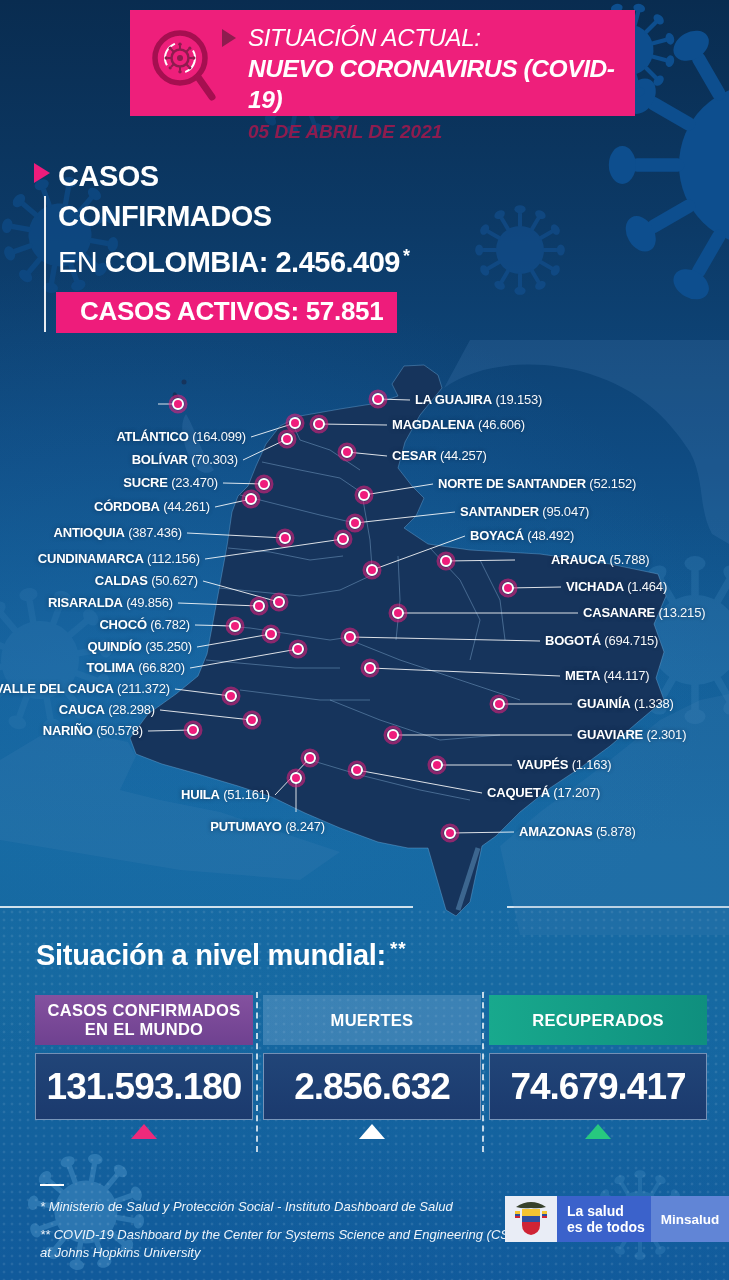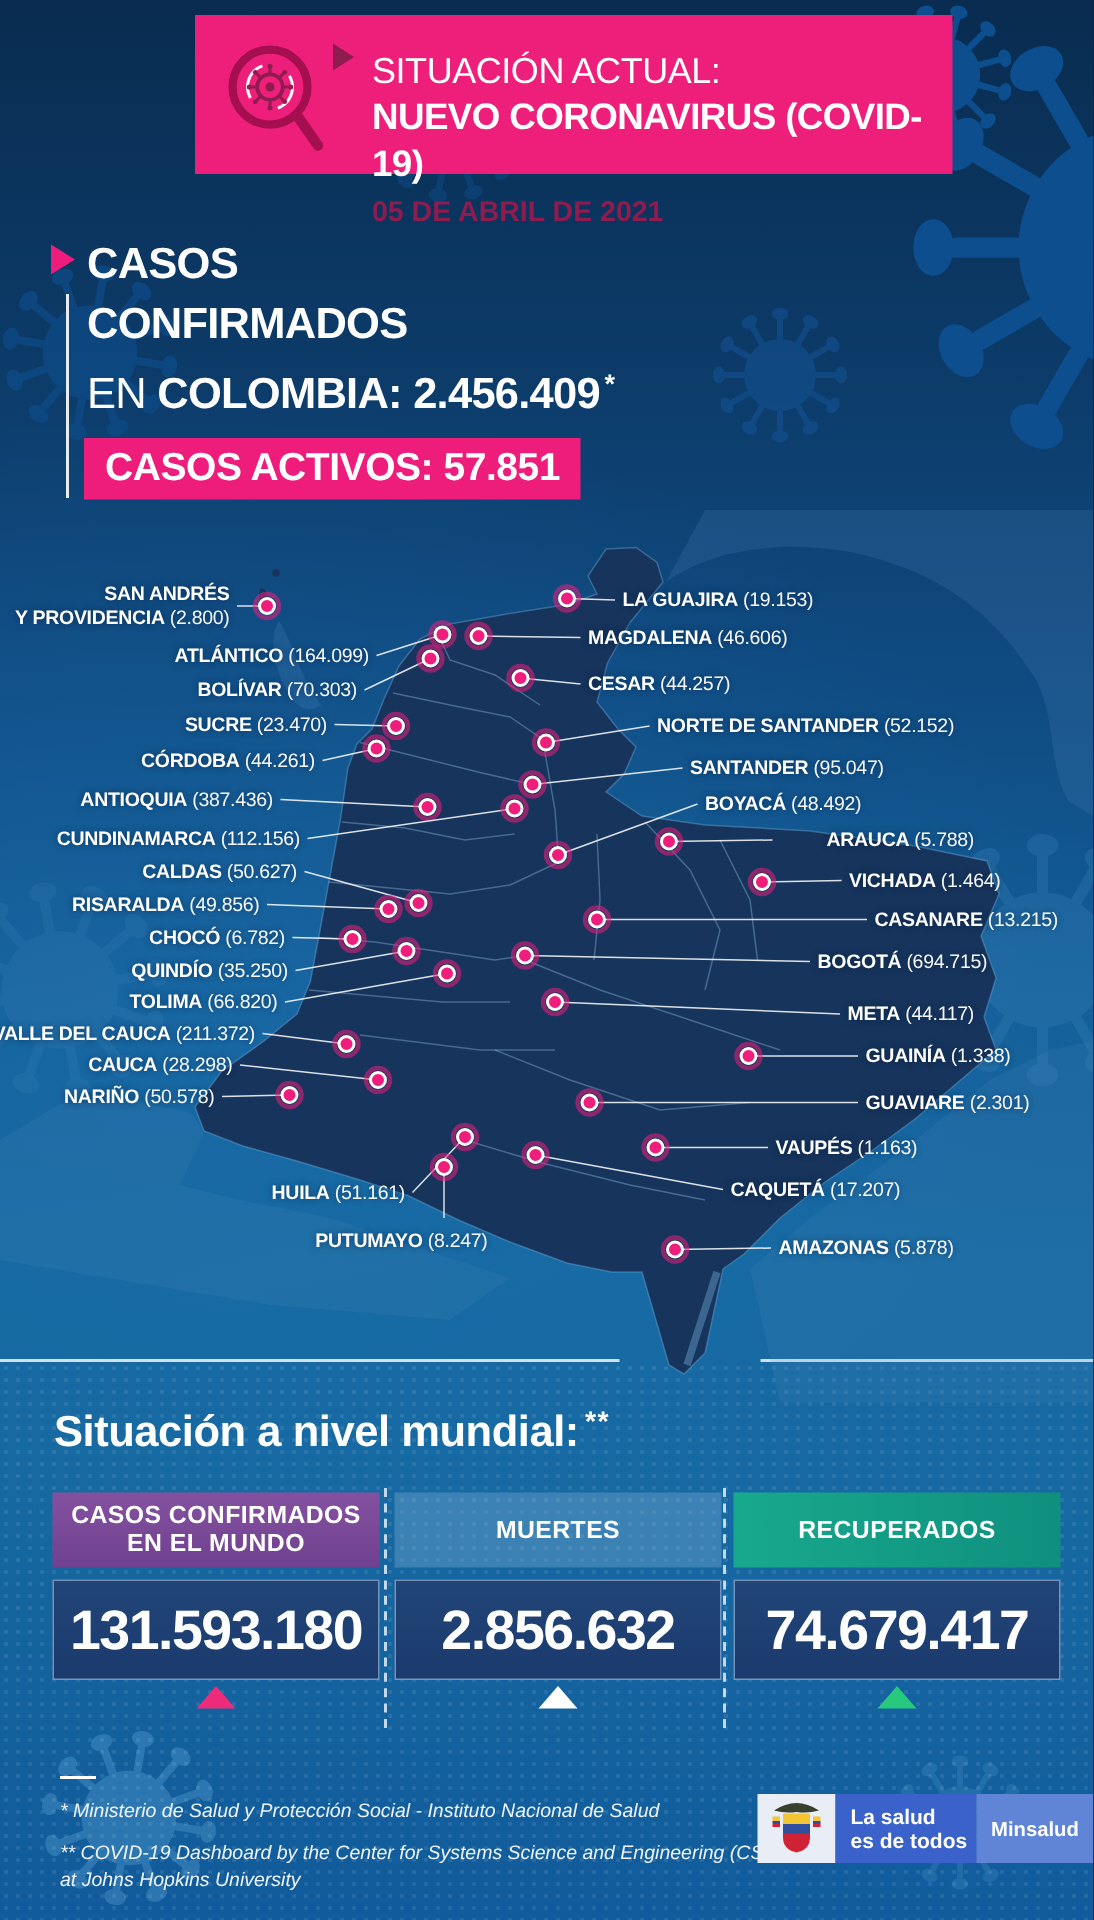--- a/index.html
+++ b/index.html
@@ -19,36 +19,36 @@
     background-image:radial-gradient(rgba(255,255,255,0.09) 1.2px,transparent 1.7px);
     background-size:8px 8px;pointer-events:none;}
 
   
   .divider{position:absolute;top:906px;height:2px;background:rgba(255,255,255,0.8);}
   .divider.left{left:0;width:413px;}
   .divider.right{left:507px;width:222px;}
 
   
   .banner{left:130px;top:10px;width:505px;height:106px;background:#ee1f7b;}
-  .banner-text{position:absolute;left:118px;top:23px;line-height:1;}
+  .banner-text{position:absolute;left:118px;top:13px;line-height:1;font-style:italic;}
   .kicker{font-size:24px;font-weight:400;letter-spacing:-0.3px;color:#ffffff;line-height:30px;}
   .banner-title{font-size:24.5px;font-weight:800;letter-spacing:-0.4px;line-height:31px;}
   .banner-date{font-size:19px;font-weight:800;color:#8e1c4f;line-height:27px;margin-top:3px;}
   .banner-arrow{position:absolute;left:92px;top:19px;width:0;height:0;
     border-top:9px solid transparent;border-bottom:9px solid transparent;border-left:14px solid #8e1c4f;}
   .magnifier{position:absolute;left:10px;top:10px;}
 
   
   .bullet{left:34px;top:163px;width:0;height:0;border-top:10px solid transparent;
     border-bottom:10px solid transparent;border-left:16px solid #ee1c7b;}
   .vline{left:44px;top:196px;width:2px;height:136px;background:rgba(255,255,255,0.9);}
   .summary{left:58px;top:156px;line-height:40px;font-size:29px;font-weight:800;letter-spacing:-0.5px;}
   .summary .thin{font-weight:400;}
   .summary sup{font-size:18px;font-weight:700;vertical-align:10px;margin-left:3px;}
-  .active-badge{left:56px;top:292px;background:#ee1c7b;padding:4px 14px 6px 14px;
+  .active-badge{left:56px;top:292px;background:#ee1c7b;padding:4px 14px 6px 24px;
     font-size:26px;font-weight:800;letter-spacing:-0.3px;}
 
   .dr-panel{left:455px;top:207px;width:274px;height:104px;
     border:2px solid rgba(255,255,255,0.9);border-right:none;
     background:rgba(9,40,72,0.18);box-sizing:border-box;}
   .dr-row{position:absolute;left:15px;display:flex;align-items:center;font-size:19px;font-weight:700;letter-spacing:0.2px;}
   .dr-row.top{top:17px;} .dr-row.bottom{top:64px;}
   .tri{width:0;height:0;border-top:7px solid transparent;border-bottom:7px solid transparent;margin-right:10px;}
   .tri.white{border-left:11px solid #ffffff;}
   .tri.green{border-left:11px solid #27c97f;}
@@ -262,21 +262,20 @@
         <line x1="482" y1="793" x2="357" y2="770" class="connector"></line>
         <circle cx="357" cy="770" r="8" class="dot-halo"></circle>
         <circle cx="357" cy="770" r="5" class="dot"></circle>
         <line x1="514" y1="832" x2="450" y2="833" class="connector"></line>
         <circle cx="450" cy="833" r="8" class="dot-halo"></circle>
         <circle cx="450" cy="833" r="5" class="dot"></circle>
       </g>
   </svg>
 
   <div class="dept-layer">
-      <div class="dept left" style="top: 404px; right: 576px;"><span class="dn">SAN ANDRÉS</span><br><span class="dn">Y PROVIDENCIA</span><span class="dv">&nbsp;(2.800)</span></div>
       <div class="dept left" style="top: 437px; right: 483px;"><span class="dn">ATLÁNTICO</span><span class="dv">&nbsp;(164.099)</span></div>
       <div class="dept left" style="top: 460px; right: 491px;"><span class="dn">BOLÍVAR</span><span class="dv">&nbsp;(70.303)</span></div>
       <div class="dept left" style="top: 483px; right: 511px;"><span class="dn">SUCRE</span><span class="dv">&nbsp;(23.470)</span></div>
       <div class="dept left" style="top: 507px; right: 519px;"><span class="dn">CÓRDOBA</span><span class="dv">&nbsp;(44.261)</span></div>
       <div class="dept left" style="top: 533px; right: 547px;"><span class="dn">ANTIOQUIA</span><span class="dv">&nbsp;(387.436)</span></div>
       <div class="dept left" style="top: 559px; right: 529px;"><span class="dn">CUNDINAMARCA</span><span class="dv">&nbsp;(112.156)</span></div>
       <div class="dept left" style="top: 581px; right: 531px;"><span class="dn">CALDAS</span><span class="dv">&nbsp;(50.627)</span></div>
       <div class="dept left" style="top: 603px; right: 556px;"><span class="dn">RISARALDA</span><span class="dv">&nbsp;(49.856)</span></div>
       <div class="dept left" style="top: 625px; right: 539px;"><span class="dn">CHOCÓ</span><span class="dv">&nbsp;(6.782)</span></div>
       <div class="dept left" style="top: 647px; right: 537px;"><span class="dn">QUINDÍO</span><span class="dv">&nbsp;(35.250)</span></div>
@@ -375,21 +374,21 @@
   <div class="vdash d2"></div>
   <div class="wcard c3">
     <div class="whead" style="background: linear-gradient(90deg, rgb(24, 169, 141), rgb(15, 143, 126));">
       <span>RECUPERADOS</span>
     </div>
     <div class="wbody">74.679.417</div>
     <div class="warrow arrow" style="border-bottom-color: rgb(39, 201, 127);"></div>
   </div>
 
   <div class="abs foot-tick"></div>
-  <div class="note n1">* Ministerio de Salud y Protección Social - Instituto Nacional de Salud</div>
+  <div class="note n1">* Ministerio de Salud y Protección Social - Instituto Dashboard de Salud</div>
   <div class="note n2">
     <span>** COVID-19 Dashboard by the Center for Systems Science and Engineering (CSSE)</span><br>
     <span>at Johns Hopkins University</span>
   </div>
 
   <div class="logo logo-arms">
     <svg width="36" height="40" viewBox="0 0 36 40">
       <path d="M3,8 Q18,-2 33,8 Q26,10 18,9 Q10,10 3,8 Z" fill="#37412c"></path>
       <rect x="2" y="12" width="5" height="3" fill="#f4c431"></rect>
         <rect x="2" y="15" width="5" height="2" fill="#2d4f9e"></rect>

